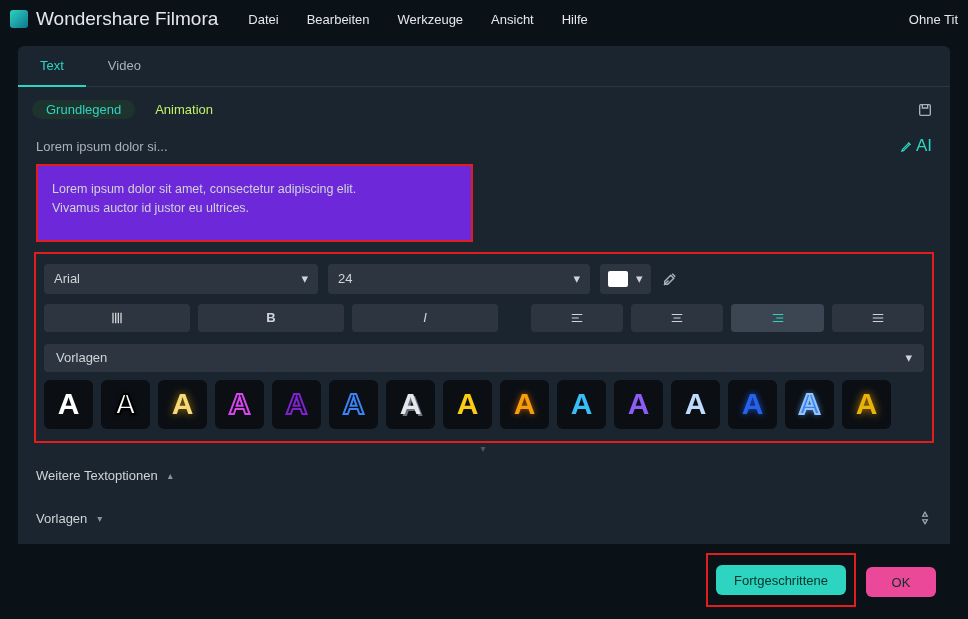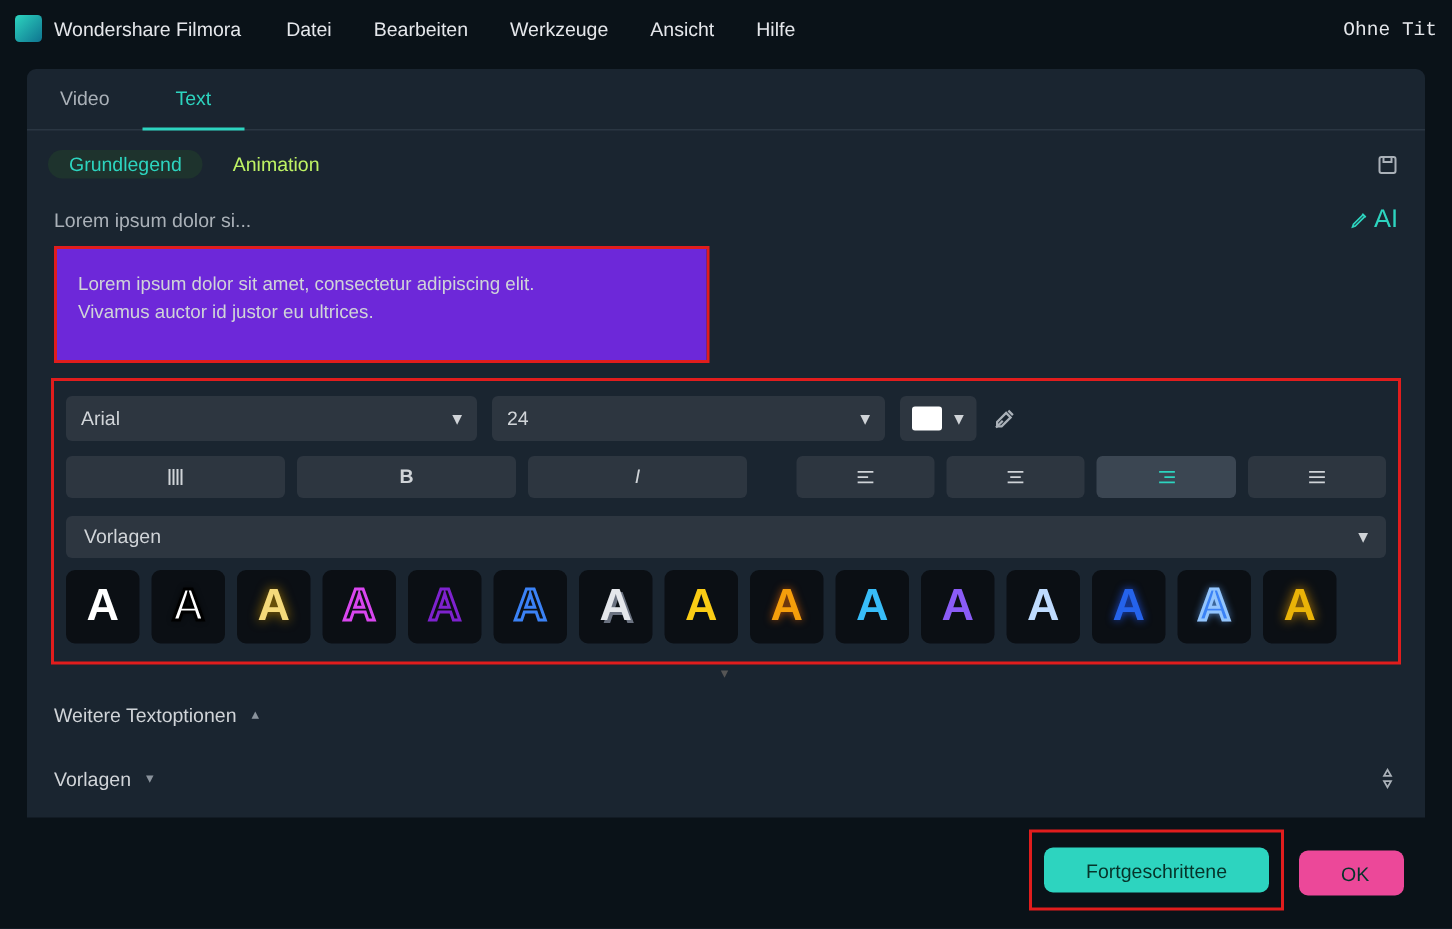--- a/index.html
+++ b/index.html
@@ -1,22 +1,22 @@
 <!DOCTYPE html>
 <html><head>
 <meta charset="utf-8">
 <style>
   * { box-sizing: border-box; margin: 0; padding: 0; font-family: -apple-system, "Segoe UI", Arial, sans-serif; }
   body { background: #0a1218; color: #d0d4d8; width: 968px; height: 619px; overflow: hidden; font-size: 13px; }
   .titlebar { display: flex; align-items: center; height: 38px; padding: 0 10px; background: #0a1218; }
   .logo { width: 18px; height: 18px; background: linear-gradient(135deg, #2dd4bf, #0e7490); border-radius: 3px; margin-right: 8px; }
-  .app-title { font-size: 13px; color: #e5e7eb; font-weight: 500; }
+  .app-title { font-size: 19px; color: #e5e7eb; font-weight: 500; }
   .menuitems { display: flex; gap: 28px; margin-left: 30px; }
   .menuitems span { color: #e5e7eb; cursor: pointer; }
-  .titlebar-right { margin-left: auto; color: #e5e7eb; font-family: Liberation Mono, monospace; }
+  .titlebar-right { margin-left: auto; color: #e5e7eb; }
   .panel { margin: 8px 18px 0 18px; background: #1a2530; border-radius: 6px 6px 0 0; padding-bottom: 4px;}
   .tabs { display: flex; border-bottom: 1px solid #2a3642; }
   .tab { padding: 12px 22px; color: #aab1b8; cursor: pointer; }
   .tab.active { color: #2dd4bf; border-bottom: 2px solid #2dd4bf; margin-bottom: -1px; }
   .subtabs { display: flex; align-items: center; padding: 10px 14px; gap: 14px; }
   .pill { background: #1e332d; color: #2dd4bf; padding: 2px 14px; border-radius: 14px; cursor: pointer; }
   .subtab { color: #bef264; cursor: pointer; padding: 5px 6px;}
   .subtabs-right { margin-left: auto; display:flex; gap:8px;}
   .iconbtn { width: 22px; height: 22px; display:flex; align-items:center; justify-content:center; color:#aab1b8; cursor:pointer; border-radius:4px; }
   .section-label { display:flex; align-items:center; padding: 4px 18px 8px 18px; color:#aab1b8; }
@@ -40,21 +40,21 @@
   .alignbtn.active{background:#3b4652;}
   .vorlagen-head{margin:6px 6px 2px 6px;background:#2d3640;border-radius:4px;height:28px;display:flex;align-items:center;padding:0 12px;color:#d0d4d8;cursor:pointer;}
   .vorlagen-head .chev{margin-left:auto;}
   .templates{display:flex;gap:8px;padding:6px 6px 4px 6px;}
   .tmpl{width:49px;height:49px;background:#0b0f14;border-radius:6px;display:flex;align-items:center;justify-content:center;font-size:30px;font-weight:800;cursor:pointer;font-family:Arial,sans-serif;}
   .expander{display:flex;align-items:center;padding:14px 18px;color:#d0d4d8;cursor:pointer;}
   .expander .arrow{margin-left:10px;font-size:10px;color:#8a939c;}
   .expander .rt{margin-left:auto;color:#aab1b8;}
   .footer{position:absolute;bottom:12px;right:22px;}
   .footer-box{padding:10px 8px;display:flex;gap:12px;align-items:center;}
-  .btn{height:30px;border:none;border-radius:6px;padding:0 28px;font-size:13px;cursor:pointer;}
+  .btn{height:30px;border:none;border-radius:6px;padding:0 18px;font-size:13px;cursor:pointer;}
   .btn.adv{background:#2dd4bf;color:#06332a;}
   .btn.ok{background:#ec4899;color:#06332a;width:70px;}
   .dotline{color:#555;text-align:center;font-size:10px;letter-spacing:2px;}
   svg{display:block;}
 </style>
 </head>
 <body>
 
 <div class="titlebar">
   <div class="logo"></div>
@@ -65,22 +65,22 @@
     <span>Werkzeuge</span>
     <span>Ansicht</span>
     <span>Hilfe</span>
   </div>
   <div class="titlebar-right">Ohne Tit</div>
 </div>
 
 <div class="panel">
 
   <div class="tabs">
+    <div class="tab active">Text</div>
     <div class="tab">Video</div>
-    <div class="tab active">Text</div>
   </div>
 
   <div class="subtabs">
     <div class="pill">Grundlegend</div>
     <div class="subtab">Animation</div>
     <div class="subtabs-right">
       <div class="iconbtn">
         <svg width="16" height="16" viewBox="0 0 24 24" fill="none" stroke="currentColor" stroke-width="2">
             <rect x="4" y="4" width="16" height="16" rx="2"></rect>
             <path d="M8 4v5h8V4"></path>

